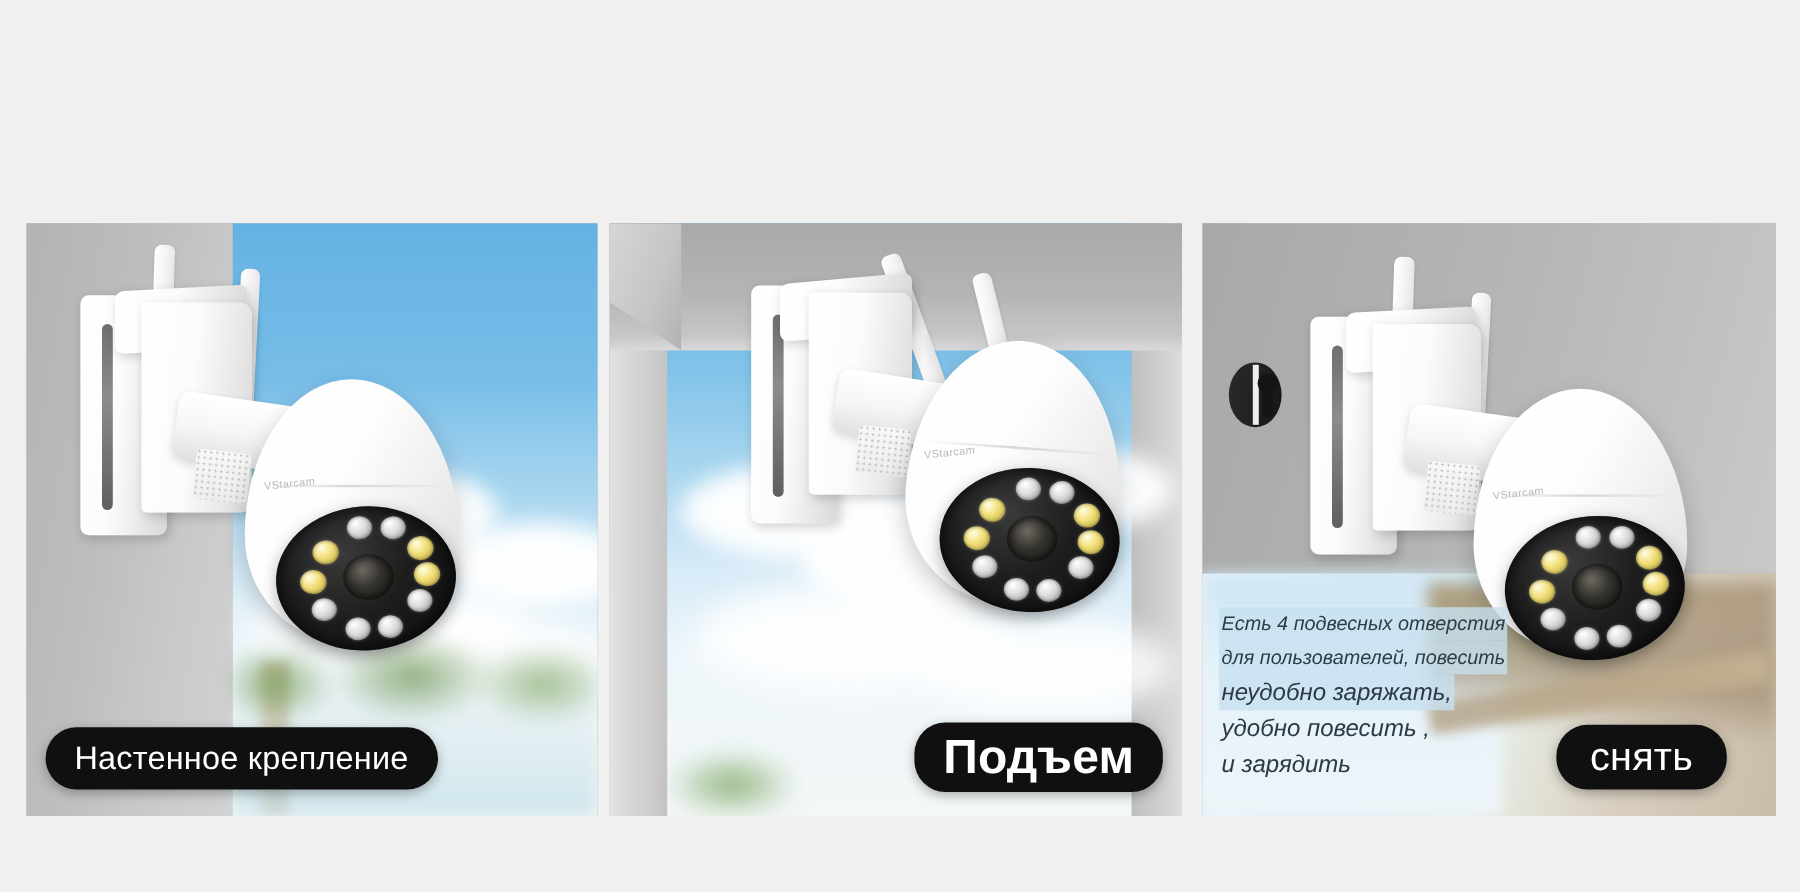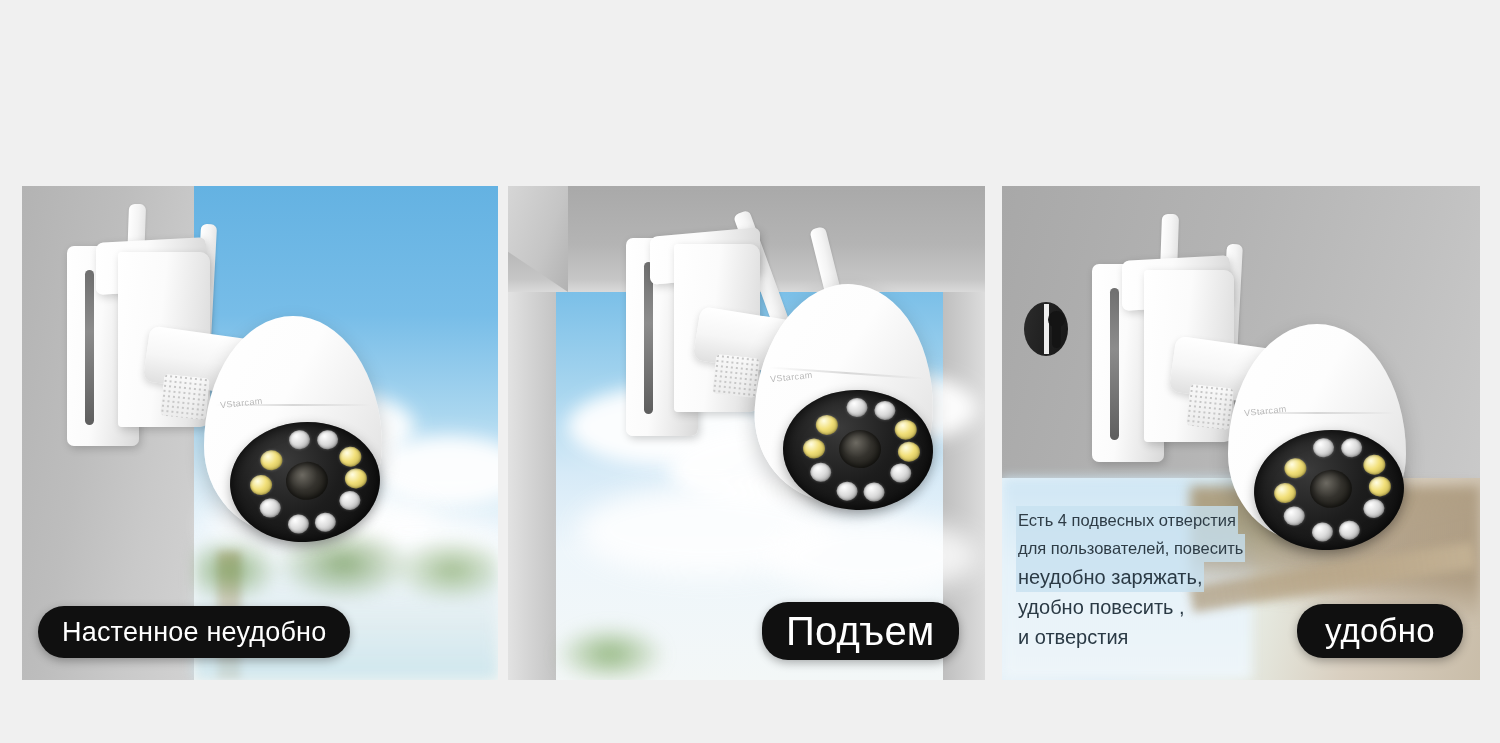--- a/index.html
+++ b/index.html
@@ -229,34 +229,34 @@
     display:flex; align-items:center; justify-content:center;
     white-space:nowrap;
     box-shadow:0 3px 10px rgba(0,0,0,.3);
   }
   #caption-1{
     left:16px; bottom:22px; height:52px; padding:0 24px;
     font-size:27px; letter-spacing:.2px;
   }
   #caption-2{
     left:254px; bottom:20px; height:58px; padding:0 24px;
-    font-size:40px; letter-spacing:.2px;
+    font-size:40px; letter-spacing:.2px;font-weight:bold;
   }
   #caption-3{
     left:295px; bottom:22px; height:54px; padding:0 28px;
     font-size:33px; letter-spacing:.2px;
   }
 
   
   .note-block{
     position:absolute; left:14px; top:320px; width:300px;
     color:#2e3c46;
     font-size:16.5px; line-height:28px;
   }
-  .note-line{ display:block; width:fit-content; padding:0 2px; }
+  .note-line{ display:block; width:fit-content; padding:0 2px;font-style:italic; }
   .note-line.hl{ background:rgba(198,224,240,.78); }
   .note-line.big{ font-size:20px; line-height:30px; color:#2b3a45; }
 </style>
 </head>
 <body>
 
 <div class="page">
 
 
   <div class="panels">
@@ -298,21 +298,21 @@
           <div class="led warm" style="left:115px;top:50px;width:22px;height:20px;"></div>
           <div class="led white" style="left:108px;top:72px;width:21px;height:19px;"></div>
           <div class="led white" style="left:82px;top:92px;width:21px;height:19px;"></div>
           <div class="led white" style="left:55px;top:92px;width:21px;height:19px;"></div>
           <div class="led white" style="left:28px;top:74px;width:21px;height:19px;"></div>
           <div class="led warm" style="left:20px;top:50px;width:22px;height:20px;"></div>
           <div class="led warm" style="left:32px;top:26px;width:22px;height:20px;"></div>
         </div>
       </div>
 
-      <div class="caption-pill" id="caption-1">Настенное неудобно</div>
+      <div class="caption-pill" id="caption-1">Настенное крепление</div>
     </div>
 
     <div class="panel" id="panel-2">
       <div class="p2-bg"></div>
       <div class="p2-leftwall"></div>
       <div class="p2-rightwall"></div>
       <div class="p2-ceiling"></div>
       <div class="p2-ceiling-bevel"></div>
       <div class="cloud p2-c1"></div>
       <div class="cloud p2-c2"></div>
@@ -396,20 +396,20 @@
           <div class="led warm" style="left:20px;top:50px;width:22px;height:20px;"></div>
           <div class="led warm" style="left:32px;top:26px;width:22px;height:20px;"></div>
         </div>
       </div>
 
       <div class="note-block">
         <span class="note-line hl">Есть 4 подвесных отверстия</span>
         <span class="note-line hl">для пользователей, повесить</span>
         <span class="note-line hl big">неудобно заряжать,</span>
         <span class="note-line big">удобно повесить ,</span>
-        <span class="note-line big">и отверстия</span>
+        <span class="note-line big">и зарядить</span>
       </div>
 
-      <div class="caption-pill" id="caption-3">удобно</div>
+      <div class="caption-pill" id="caption-3">снять</div>
     </div>
 
   </div>
 </div>
 
 </body></html>

